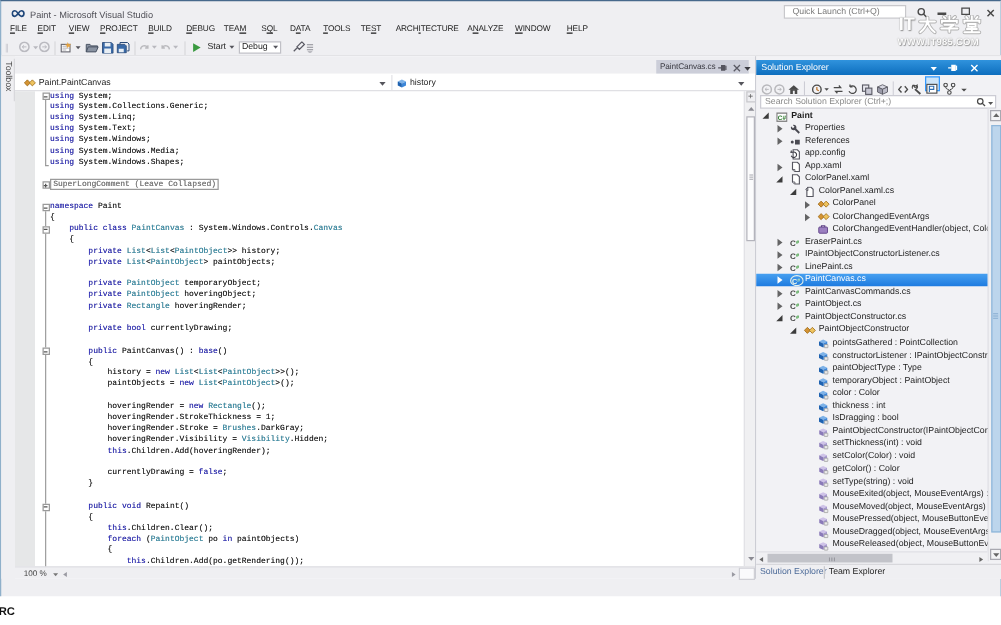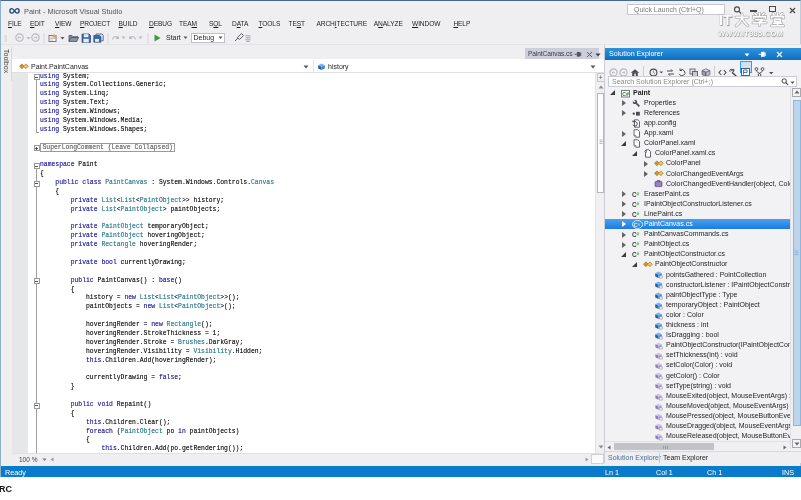--- a/index.html
+++ b/index.html
@@ -685,27 +685,20 @@
         <span style="position:absolute;left:49px;top:0.5px"><svg width="9" height="9" viewBox="0 0 9 9">
             <path d="M1.4 3.2 L4.5 1.7 L7.6 3.2 L4.5 4.7 Z" fill="#cfc3e8"></path>
             <path d="M1.4 3.2 L4.5 4.7 L4.5 7.8 L1.4 6.3 Z" fill="#8a7ab8"></path>
             <path d="M7.6 3.2 L4.5 4.7 L4.5 7.8 L7.6 6.3 Z" fill="#a99bd0"></path>
             <rect x="5.3" y="5.5" width="3" height="2.6" rx="0.4" fill="#ececec" stroke="#888" stroke-width="0.5"></rect>
           </svg></span>
         <span style="position:absolute;left:61px;top:0.8px;white-space:nowrap">MouseReleased(object, MouseButtonEventArgs</span>
       </div>
     </div>
 
-<div style="position:absolute;left:0;top:465px;width:801px;height:11px;background:#0a7bcb">
-  <div style="position:absolute;left:4px;top:1.5px;font-size:7.2px;color:#fff">Ready</div>
-  <div style="position:absolute;left:604px;top:2px;font-size:7.2px;color:#fff">Ln 1</div>
-  <div style="position:absolute;left:655px;top:2px;font-size:7.2px;color:#fff">Col 1</div>
-  <div style="position:absolute;left:706px;top:2px;font-size:7.2px;color:#fff">Ch 1</div>
-  <div style="position:absolute;left:781px;top:2px;font-size:7.2px;color:#fff">INS</div>
-</div>
 </div>
 
 <div style="position:absolute;left:719px;top:12px;font-family:'Liberation Sans';font-weight:bold;font-size:14.5px;color:#fdfdfd;text-shadow:0 0 1.2px #9a9a9a, 0.6px 0.8px 1px #8c8c8c">IT</div>
 <svg style="position:absolute;left:734px;top:11.5px" width="54" height="16" viewBox="0 0 54 16">
  <g fill="none" stroke="#a8a8a8" stroke-width="3" stroke-linecap="round" opacity="0.85">
   <path d="M8 2 V5 M2 5.2 H14 M7.8 5.2 C7.2 8.5 5.2 11.5 2.2 13.8 M8.2 5.2 C8.8 8.5 10.8 11.5 13.8 13.8"></path>
   <path d="M21 1.5 l1.4 1.2 M25.5 1 v2.2 M30 1.5 l-1.4 1.2 M19.5 6.2 V4.8 H31.5 V6.2 M21.5 7.8 H29.5 L25.5 10 V13.5 M19 10.8 H32"></path>
   <path d="M39 1.5 l1.2 1.4 M43.5 1 v2.4 M48 1.5 l-1.2 1.4 M37.5 6 V4.6 H49.5 V6 M40.5 7.2 H46.5 V9.4 H40.5 Z M43.5 9.4 V13.6 M39.5 11.2 H47.5 M37.5 13.8 H49.5"></path>
  </g>
  <g fill="none" stroke="#ffffff" stroke-width="1.5" stroke-linecap="round">

